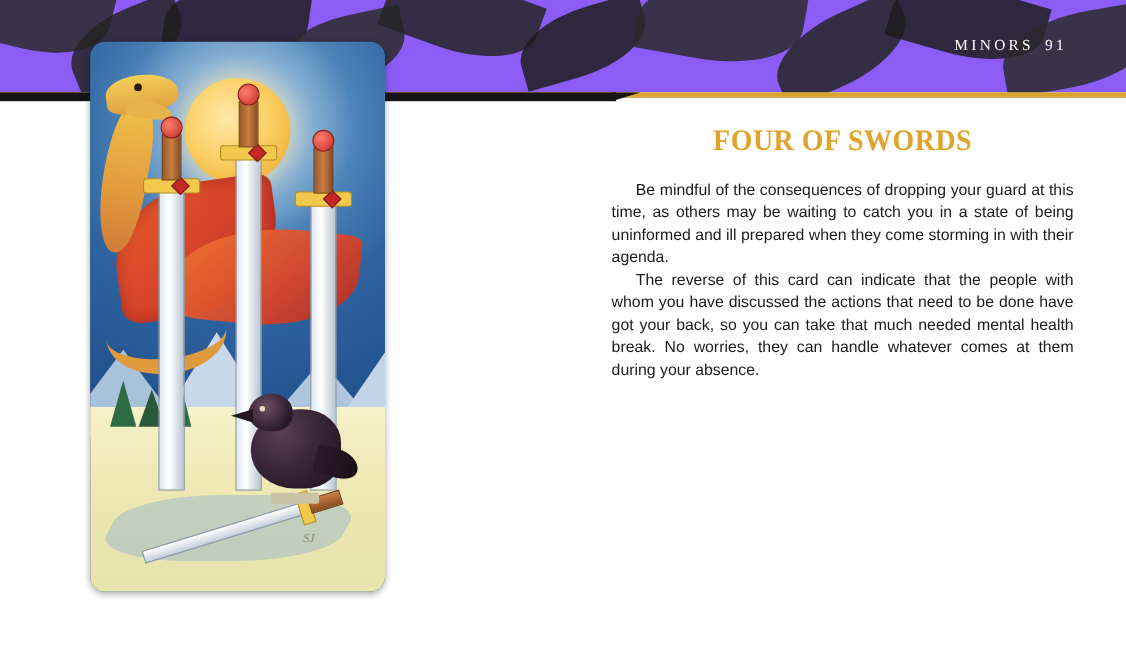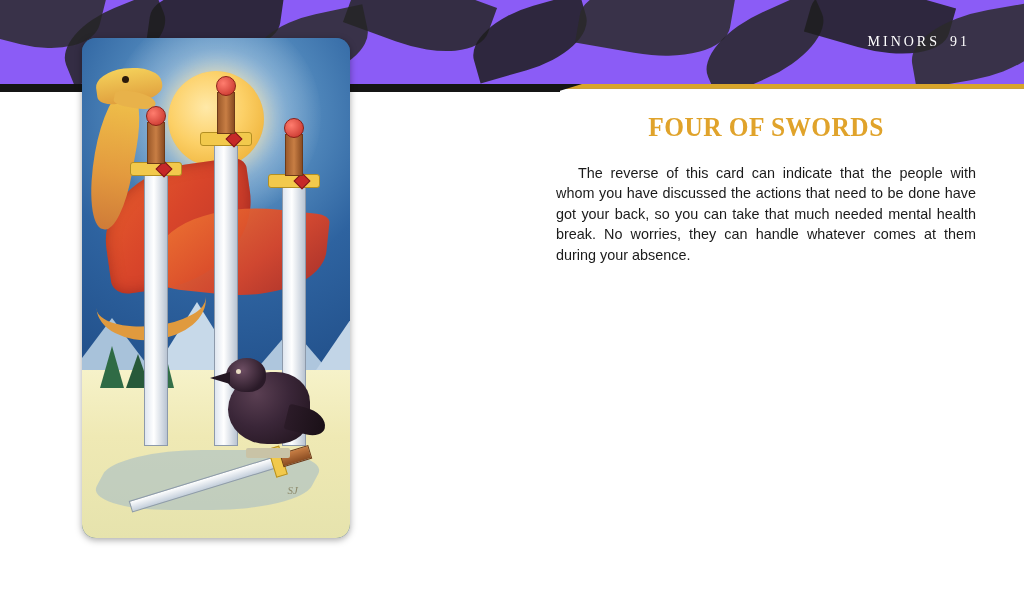--- a/index.html
+++ b/index.html
@@ -416,21 +416,21 @@
     position: absolute;
     left: 26px;
     bottom: -6px;
     width: 44px;
     height: 10px;
     background: #c9c3a6;
     border-radius: 2px;
   }
   .card-signature {
     position: absolute;
-    right: 52px;
+    right: 64px;
     bottom: 42px;
     color: #8d8a6c;
     font-family: "Liberation Serif", serif;
     font-size: 11px;
     font-style: italic;
   }
 
   
   .content {
     position: absolute;
@@ -552,17 +552,18 @@
       <div class="beak"></div>
       <div class="eye"></div>
     </div>
 
     <div class="card-signature">SJ</div>
   </div>
 
   <div class="content">
     <h1 class="card-title">FOUR OF SWORDS</h1>
     <div class="body-copy">
+      <p class="indent">Be mindful of the consequences of dropping your guard at this time, as others may be waiting to catch you in a state of being uninformed and ill prepared when they come storming in with their agenda.</p>
       <p class="indent">The reverse of this card can indicate that the people with whom you have discussed the actions that need to be done have got your back, so you can take that much needed mental health break. No worries, they can handle whatever comes at them during your absence.</p>
     </div>
   </div>
 
 </div>
 
 </body></html>

